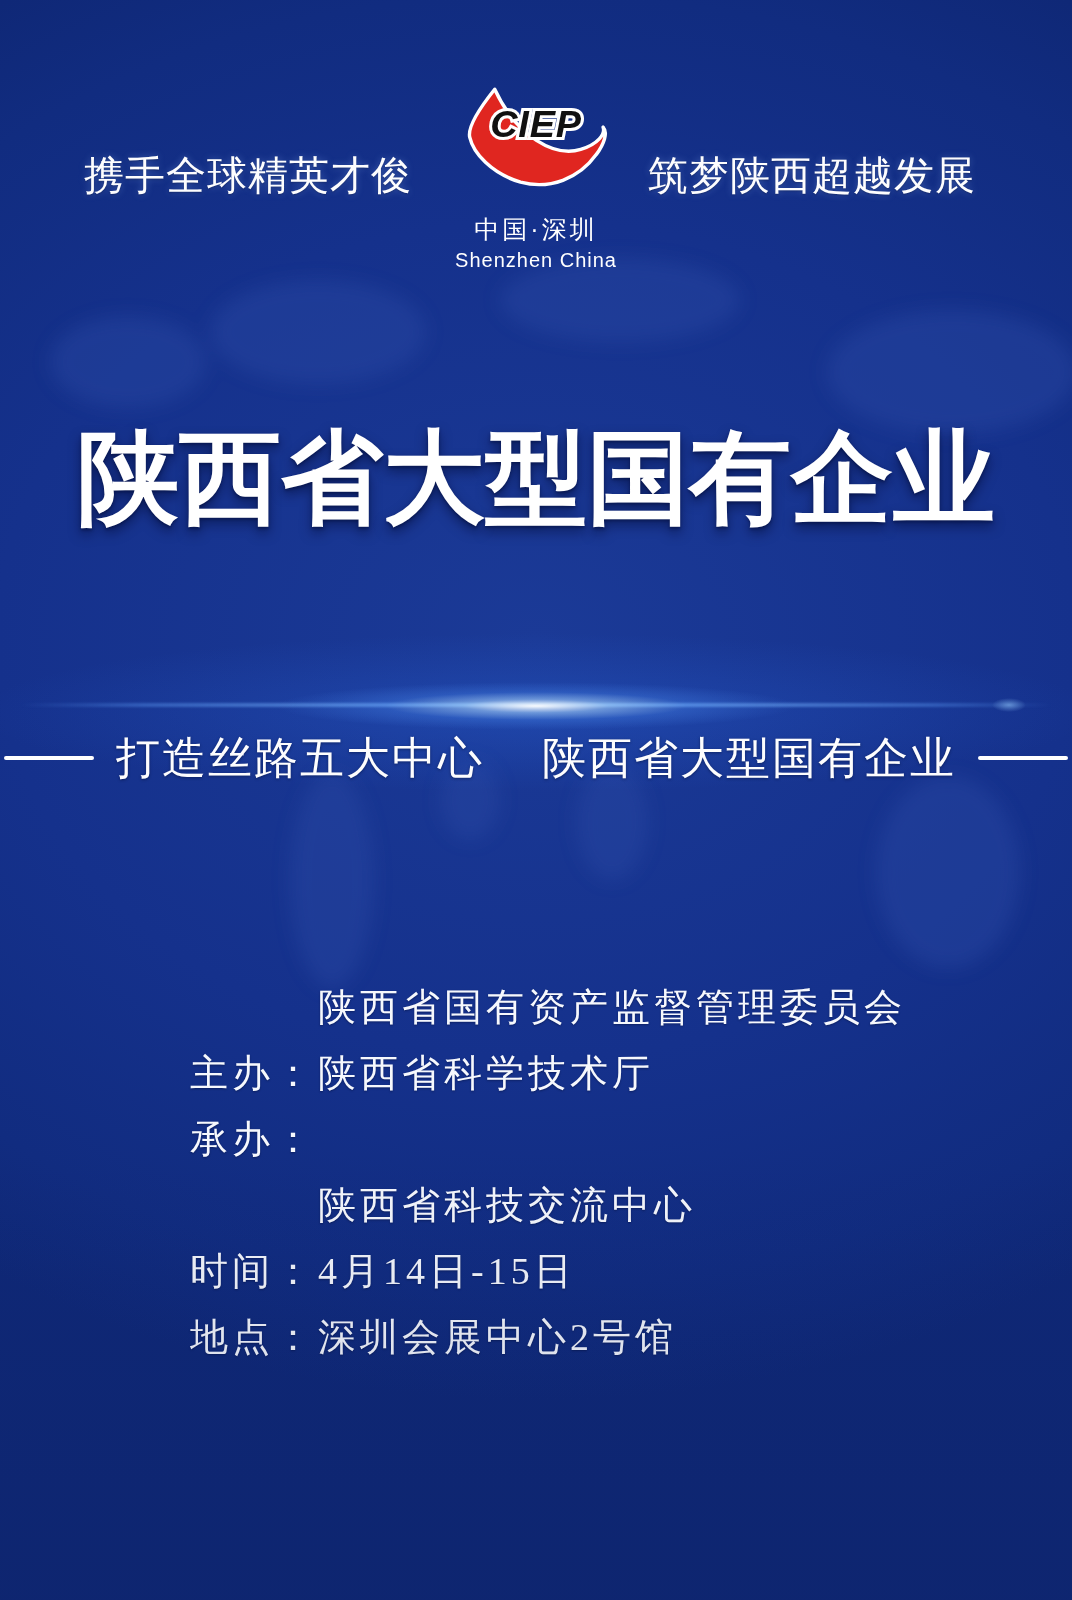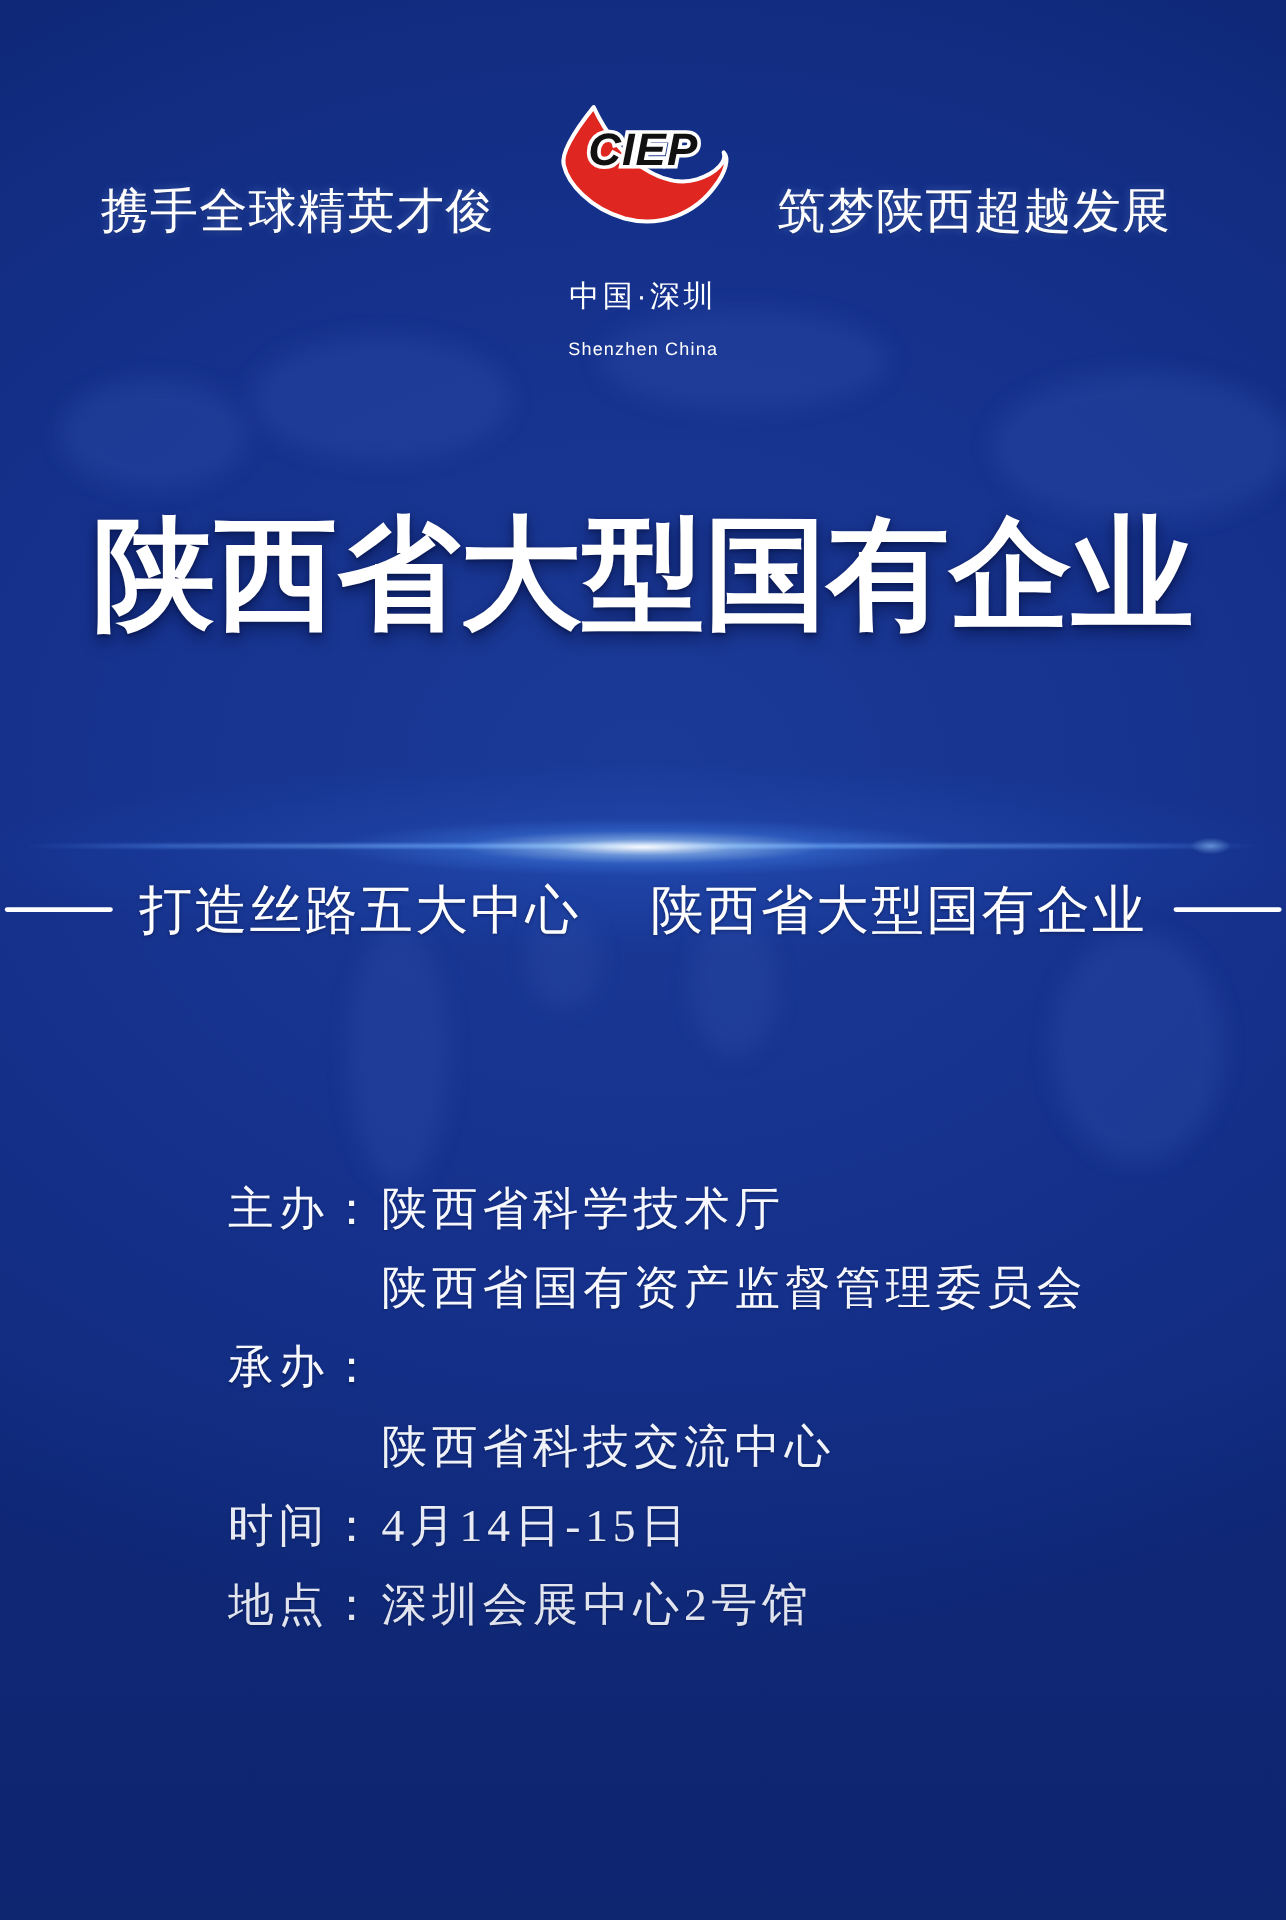--- a/index.html
+++ b/index.html
@@ -25,23 +25,23 @@
   .flare-dot{position:absolute;top:16px;left:992px;width:34px;height:14px;border-radius:50%;
     background:radial-gradient(closest-side,rgba(150,205,255,.55),rgba(80,140,240,0));}
   #mid-glow{position:absolute;left:0;top:620px;width:1072px;height:220px;pointer-events:none;
     background:radial-gradient(ellipse 780px 110px at 50% 42%,rgba(45,105,225,.30),rgba(45,105,225,0) 72%);}
   
   .slogan{position:absolute;top:148px;font-size:40px;letter-spacing:1px;color:#fdfdfe;
     text-shadow:0 0 7px rgba(150,190,255,.35),0 1px 2px rgba(0,10,40,.4);white-space:nowrap;}
   #slogan-left{left:84px;}
   #slogan-right{left:648px;}
   #logo{position:absolute;left:50%;top:84px;transform:translateX(-50%);
-    display:flex;flex-direction:column;align-items:center;gap:17px;}
+    display:flex;flex-direction:column;align-items:center;}
   #logo-city-cn{font-size:25px;letter-spacing:3px;margin-top:17px;color:#fff;white-space:nowrap;}
-  #logo-city-en{font-size:15px;letter-spacing:1px;margin-top:3px;color:#fff;white-space:nowrap;}
+  #logo-city-en{font-size:20px;letter-spacing:1px;margin-top:3px;color:#fff;white-space:nowrap;}
   
   #main-title{position:absolute;left:0;top:428px;width:1072px;text-align:center;
     font-family:Liberation Mono, monospace;font-weight:700;
     font-size:102px;line-height:116px;color:#fff;white-space:nowrap;
     text-shadow:0 6px 12px rgba(0,8,45,.5),0 2px 3px rgba(0,8,45,.45);}
   
   #subtitle{position:absolute;left:0;top:730px;width:1072px;height:56px;
     display:flex;align-items:center;justify-content:center;}
   .sub-dash{width:90px;height:4px;background:#fff;border-radius:2px;flex:0 0 auto;}
   .sub-text{font-size:44px;color:#fdfdfe;letter-spacing:2px;white-space:nowrap;
@@ -113,26 +113,26 @@
 
   <div id="subtitle">
     <div class="sub-dash"></div>
     <div id="sub-phrase-1" class="sub-text">打造丝路五大中心</div>
     <div id="sub-phrase-2" class="sub-text">陕西省大型国有企业</div>
     <div class="sub-dash"></div>
   </div>
 
   <div id="info">
     <div class="info-row">
+      <span class="info-label"></span>
+      <span class="info-value">陕西省国有资产监督管理委员会</span>
+    </div>
+    <div class="info-row">
       <span class="info-label">主办：</span>
       <span class="info-value">陕西省科学技术厅</span>
-    </div>
-    <div class="info-row">
-      <span class="info-label"></span>
-      <span class="info-value">陕西省国有资产监督管理委员会</span>
     </div>
     <div class="info-row">
       <span class="info-label">承办：</span>
     </div>
     <div class="info-row">
       <span class="info-label"></span>
       <span class="info-value">陕西省科技交流中心</span>
     </div>
     <div class="info-row">
       <span class="info-label">时间：</span>

